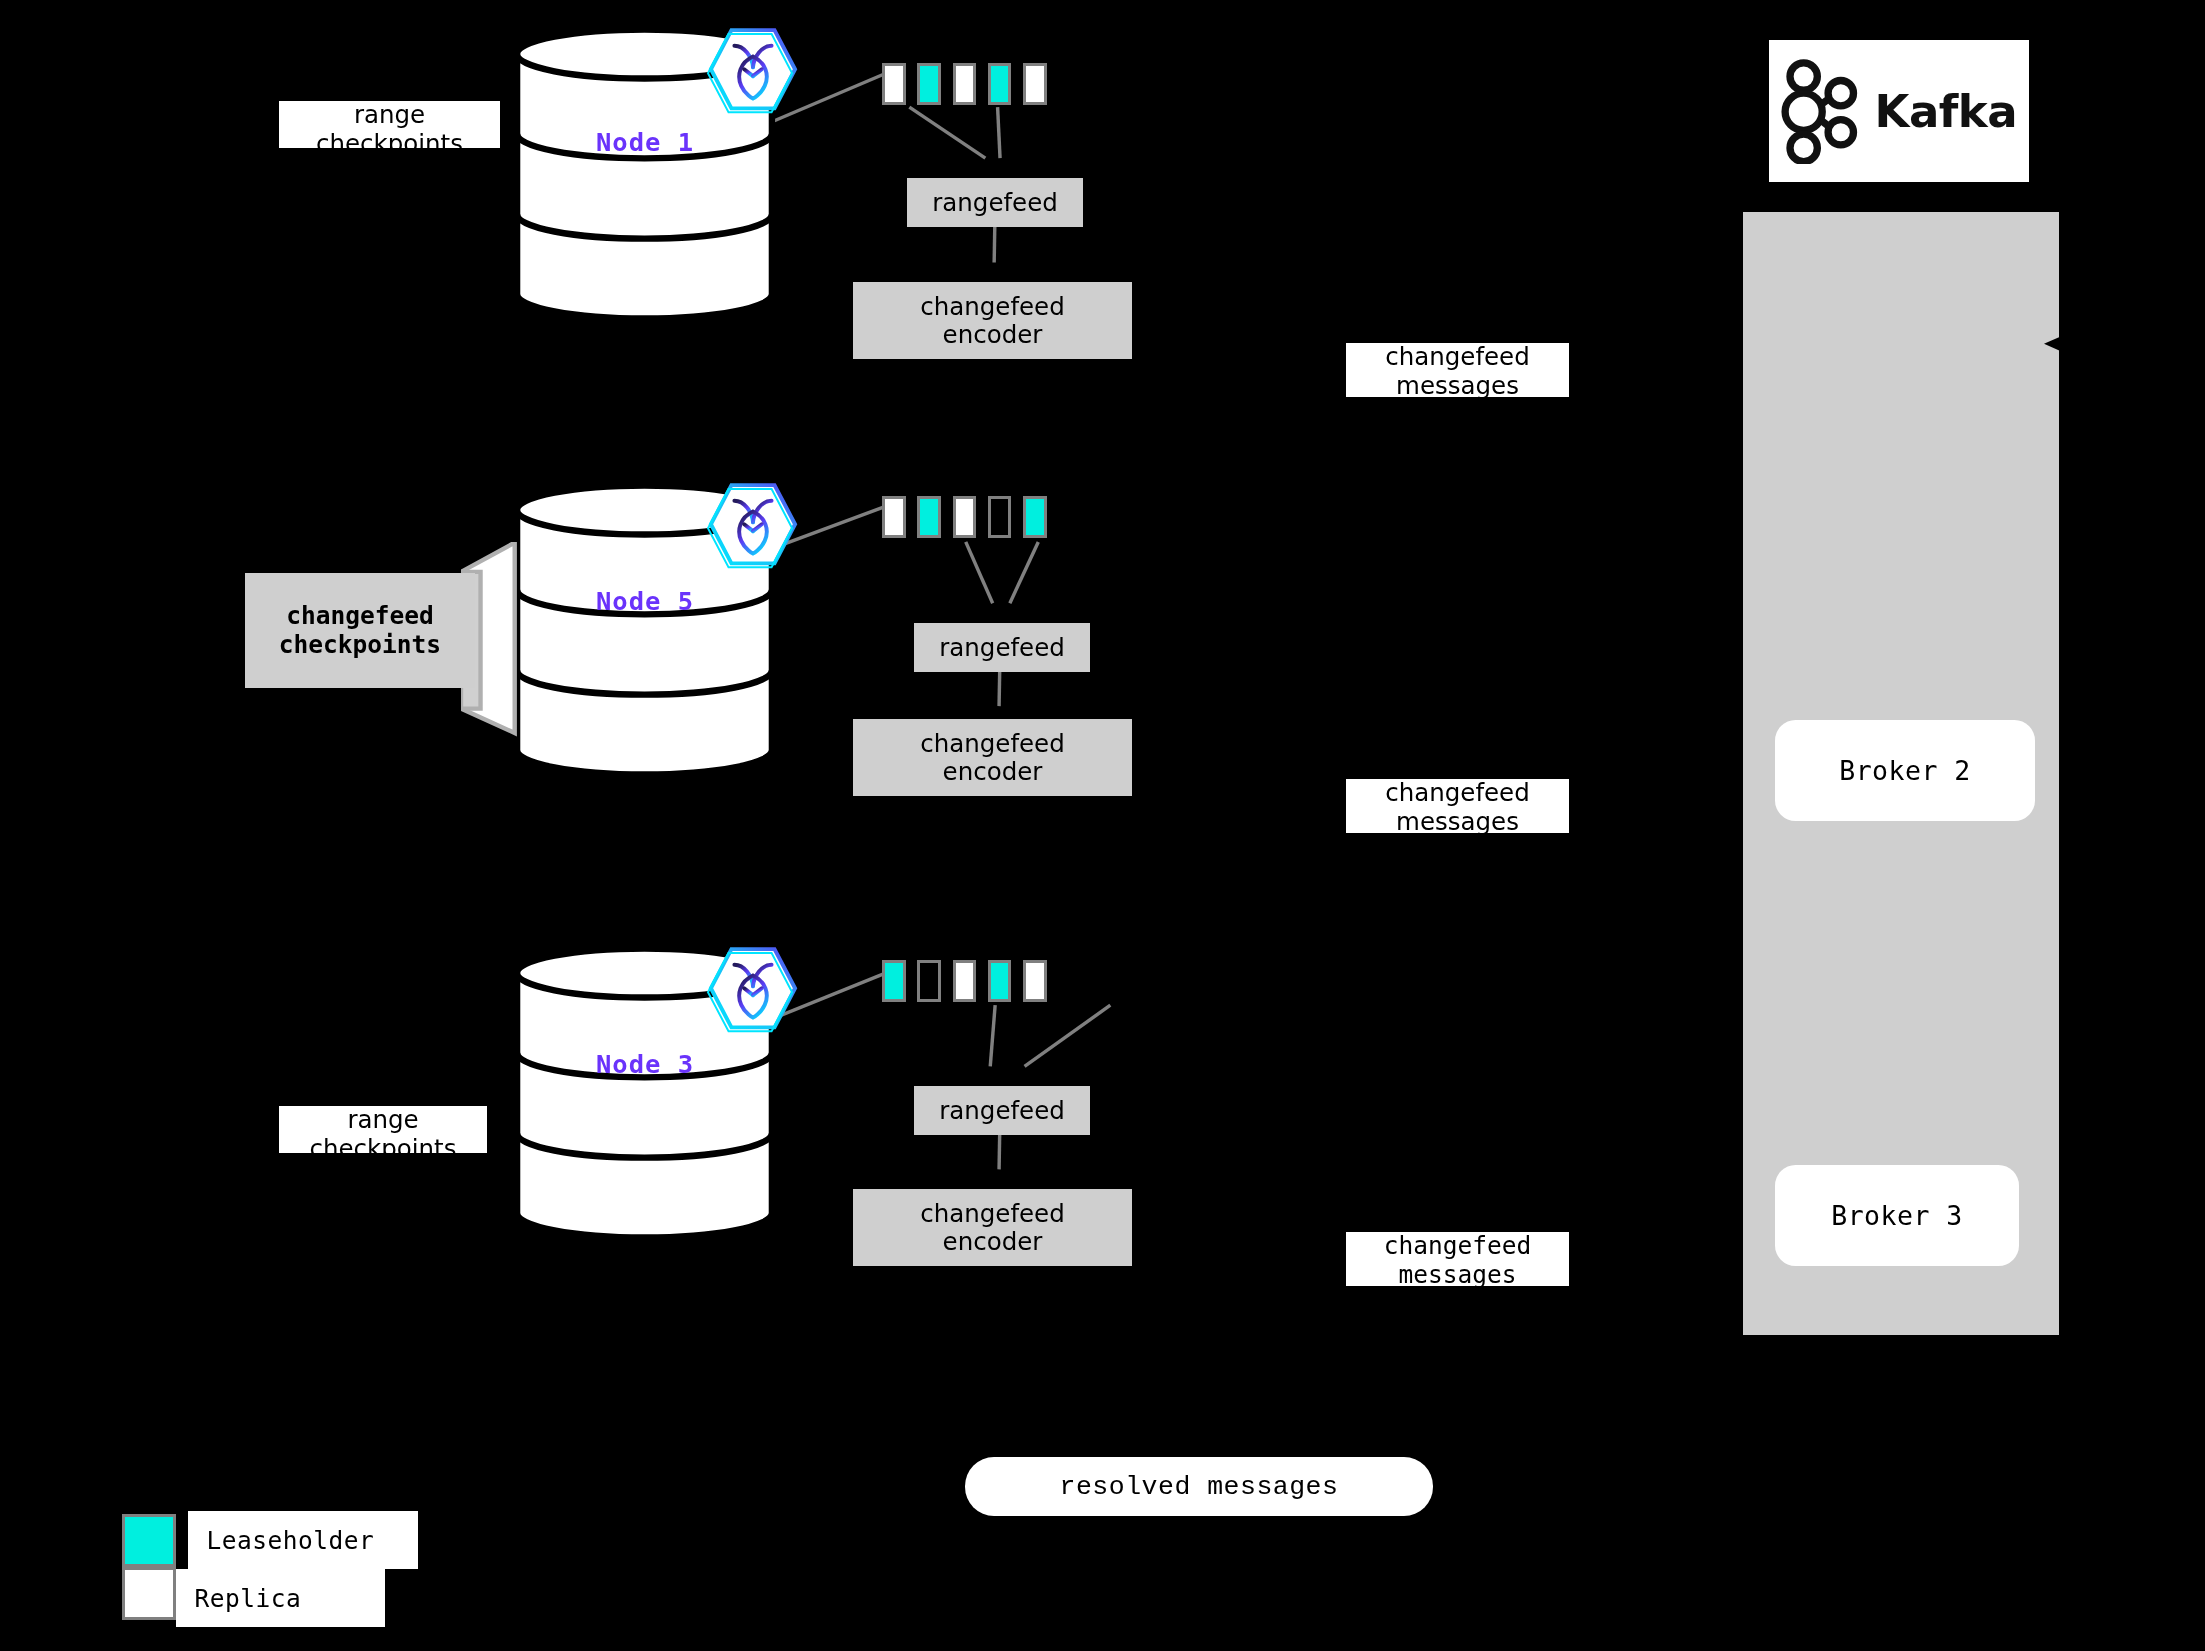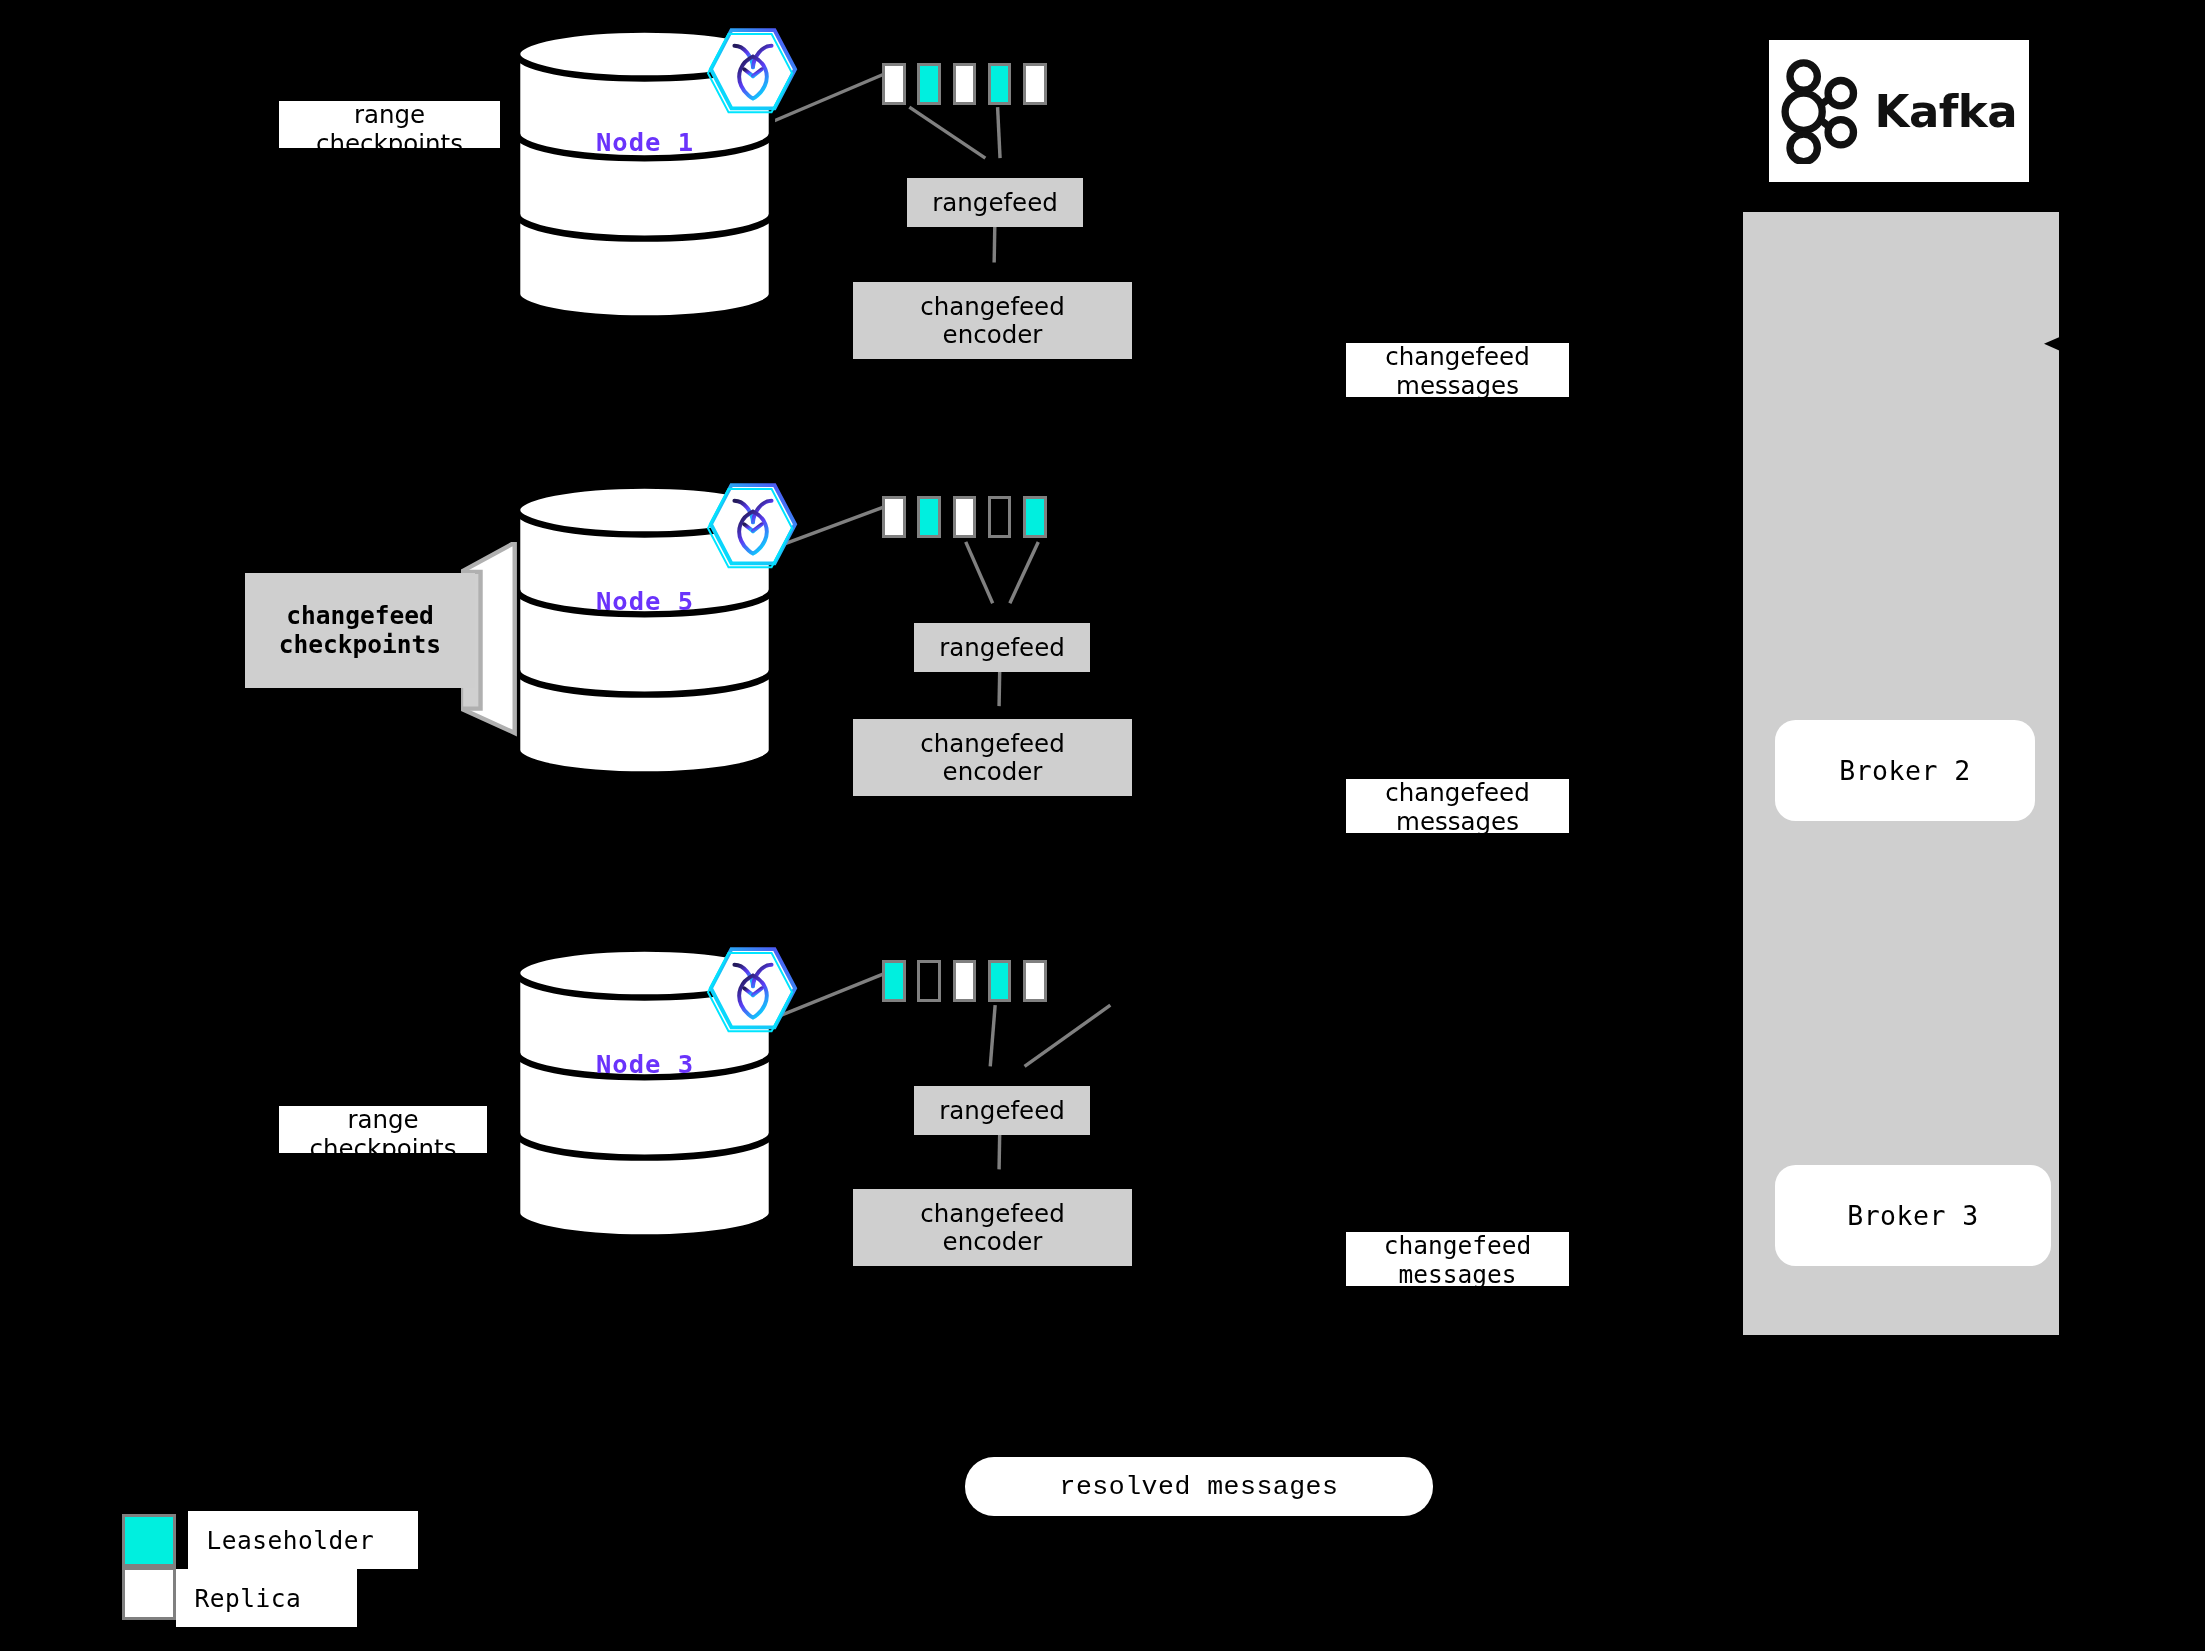--- a/index.html
+++ b/index.html
@@ -320,26 +320,26 @@
         <line x1="46" y1="64" x2="46" y2="70"></line>
         <line x1="46" y1="146" x2="46" y2="154"></line>
         <line x1="80" y1="94" x2="100" y2="80"></line>
         <line x1="80" y1="124" x2="100" y2="140"></line>
       </g>
     </svg>
     <span class="kword">Kafka</span>
   </div>
 
   <div class="broker" style="left:1775px;top:720px;width:260px;height:101px;font-size:26.5px;">Broker 2</div>
-  <div class="broker" style="left:1775px;top:1165px;width:276px;height:101px;font-size:26.5px;">Broker 3</div>
+  <div class="broker" style="left:1775px;top:1165px;width:244px;height:101px;font-size:26.5px;">Broker 3</div>
 
   <svg class="abs" style="left:2044px;top:333px;" width="29" height="24.5" viewBox="0 0 60 50">
     <polygon points="50,0 0,22 50,44" fill="#000"></polygon>
   </svg>
 
   <div class="swatch" style="left:122px;top:1514px;background:#00efdf;"></div>
   <div class="legend-plate" style="left:188px;top:1511px;width:230px;height:58px;font-size:24.5px;">Leaseholder</div>
 
   <div class="swatch" style="left:122px;top:1567px;background:#ffffff;"></div>
-  <div class="legend-plate" style="left:176px;top:1569px;width:181px;height:58px;font-size:24.5px;">Replica</div>
+  <div class="legend-plate" style="left:176px;top:1569px;width:209px;height:58px;font-size:24.5px;">Replica</div>
 
 </div>
 
 
 </body></html>

